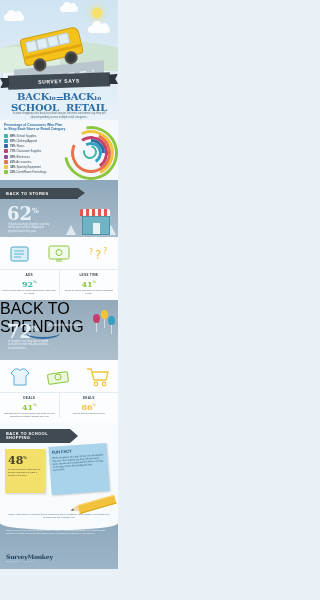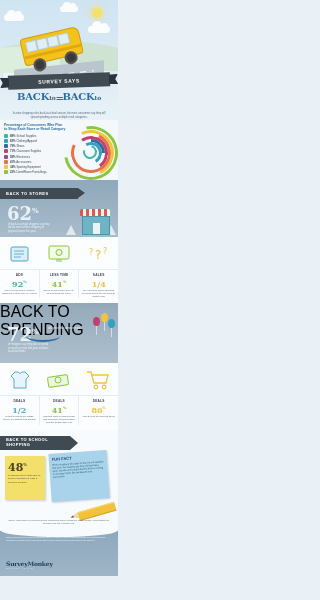--- a/index.html
+++ b/index.html
@@ -171,20 +171,23 @@
     </div>
 
     <div class="banner">
       <span>SURVEY SAYS</span>
     </div>
 
     <div class="title">
       <div class="l1">
         <span>BACK</span><span class="to">to</span><span class="eqsign">=</span><span>BACK</span><span class="to">to</span>
       </div>
+      <div class="l2">
+        <span>SCHOOL</span><span class="eqsign"></span><span>RETAIL</span>
+      </div>
     </div>
     <div class="subtitle">In-store shopping rules back-to-school season, but most consumers say they will spread spending across multiple retail categories.</div>
   </div>
 
   <div class="chart-sec">
     <div class="chart-head">Percentage of Consumers Who Plan to Shop Each Store or Retail Category</div>
     <div class="legend">
       <div class="lrow">
           <span class="sw" style="background:#3fb6a8"></span>
           <span class="ltxt"><b>88%</b> <span>School Supplies</span></span>
@@ -282,25 +285,20 @@
       <div class="scell">
         <div class="shead">ADS</div>
         <div class="snum" style="color:#3fb6a8"><span>92</span><sup>%</sup></div>
         <div class="sdesc">plan to begin back-to-school shopping in-store way or August</div>
       </div>
       <div class="scell">
         <div class="shead">LESS TIME</div>
         <div class="snum" style="color:#8cc63f"><span>41</span><sup>%</sup></div>
         <div class="sdesc">spend an act of their back-to-school shopping online</div>
       </div>
-      <div class="scell">
-        <div class="shead">SALES</div>
-        <div class="snum" style="color:#f2c33d"><span>1/4</span><sup></sup></div>
-        <div class="sdesc">are uncertain about shopping via deals before the big back-to-school rush</div>
-      </div>
     </div>
   </div>
 
   <div class="band2">
     <div class="tape">
       <span>BACK TO SPENDING</span>
     </div>
     <div class="bigpct" style="top:20px;">
       <span>72</span><sup>%</sup>
     </div>
@@ -335,25 +333,20 @@
               <path d="M2 3 L6 3 L9 14 L21 14 L23 6 L7 6" fill="none" stroke="#f2c33d" stroke-width="1.3"></path>
               <circle cx="11" cy="18" r="1.8" fill="none" stroke="#f2c33d" stroke-width="1.2"></circle>
               <circle cx="19" cy="18" r="1.8" fill="none" stroke="#f2c33d" stroke-width="1.2"></circle>
             </svg>
         </div>
       </div>
     </div>
     <div class="stats">
       <div class="scell">
         <div class="shead">DEALS</div>
-        <div class="snum" style="color:#5aa9d6"><span>1/2</span><sup></sup></div>
-        <div class="sdesc">expect to spend the MOST money on clothing and apparel</div>
-      </div>
-      <div class="scell">
-        <div class="shead">DEALS</div>
         <div class="snum" style="color:#8cc63f"><span>41</span><sup>%</sup></div>
         <div class="sdesc">said that back-to-school costs and deals will not impact their monthly budget this year</div>
       </div>
       <div class="scell">
         <div class="shead">DEALS</div>
         <div class="snum" style="color:#f2c33d"><span>86</span><sup>%</sup></div>
         <div class="sdesc">plan to hunt for discount items</div>
       </div>
     </div>
   </div>

